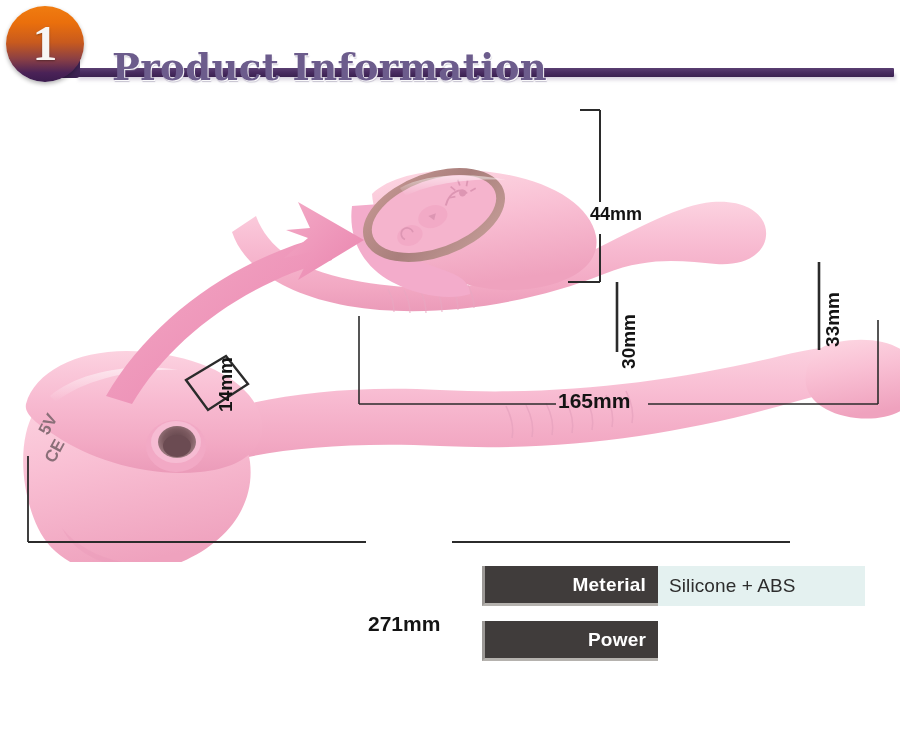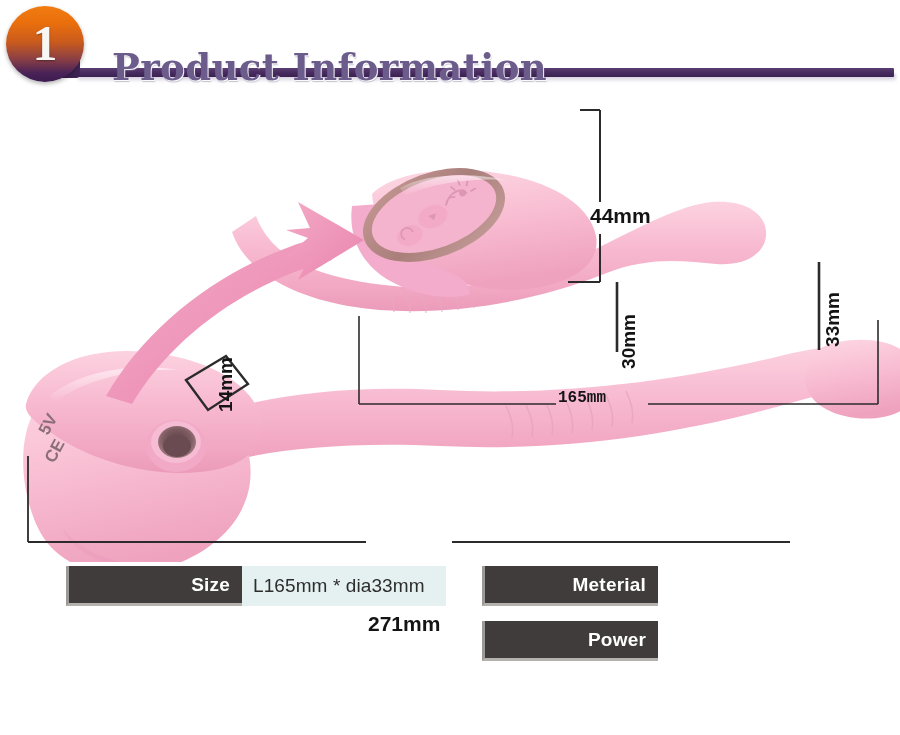--- a/index.html
+++ b/index.html
@@ -100,22 +100,22 @@
   
   .dim-label {
     position: absolute;
     color: #141414;
     font-family: "Liberation Sans", sans-serif;
     font-weight: bold;
     white-space: nowrap;
   }
   .dim-vert { transform-origin: 0 0; }
 
-  #lbl-44   { left: 590px; top: 120px;  font-size: 21px; }
-  #lbl-165  { left: 558px; top: 305px;  font-size: 16px; font-family: Liberation Mono, monospace; }
+  #lbl-44   { left: 590px; top: 120px;  font-size: 18px; }
+  #lbl-165  { left: 558px; top: 305px;  font-size: 21px; }
   #lbl-271  { left: 368px; top: 528px;  font-size: 21px; }
   #lbl-30   { left: 618px; top: 230px;  font-size: 19px; transform: rotate(-90deg) translate(-100%, 0); }
   #lbl-33   { left: 822px; top: 208px;  font-size: 19px; transform: rotate(-90deg) translate(-100%, 0); }
   #lbl-14   { left: 215px; top: 273px;  font-size: 19px; transform: rotate(-90deg) translate(-100%, 0); }
 
   
   #specs {
     position: absolute;
     left: 0; top: 566px;
     width: 900px; height: 169px;
@@ -365,28 +365,25 @@
   <div class="dim-label dim-vert" id="lbl-30">30mm</div>
   <div class="dim-label dim-vert" id="lbl-33">33mm</div>
   <div class="dim-label" id="lbl-165">165mm</div>
   <div class="dim-label dim-vert" id="lbl-14">14mm</div>
   <div class="dim-label" id="lbl-271">271mm</div>
 </div>
 
 <div id="specs">
 
   <div class="spec-col" id="spec-col-left">
-    <div class="spec-row">
-      <div class="spec-label">Size</div>
-      <div class="spec-value">L165mm * dia33mm</div>
-    </div>
   </div>
 
   <div class="spec-col" id="spec-col-right">
     <div class="spec-row">
       <div class="spec-label">Meterial</div>
+      <div class="spec-value">Silicone + ABS</div>
     </div>
     <div class="spec-row">
       <div class="spec-label">Power</div>
     </div>
   </div>
 
 </div>
 
 </body></html>

